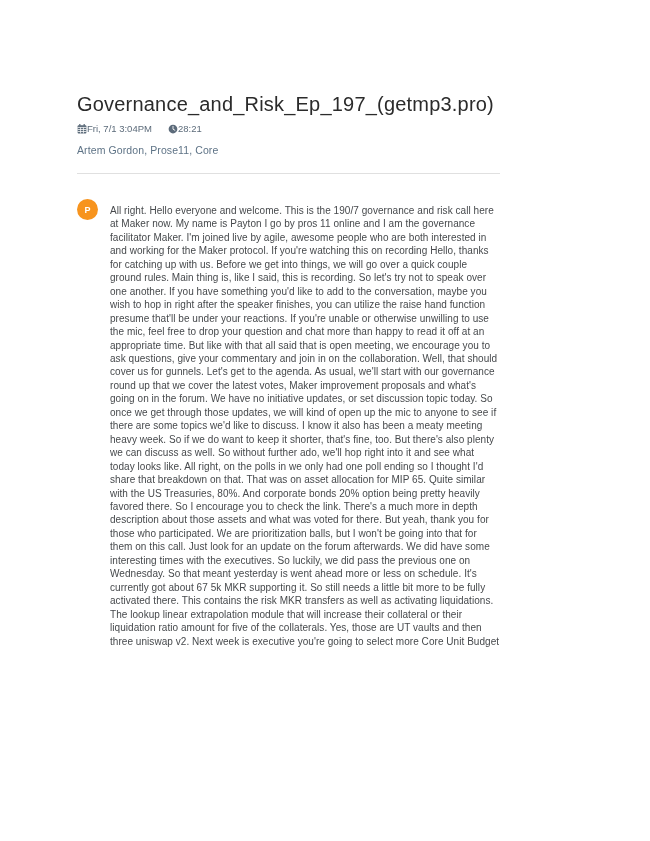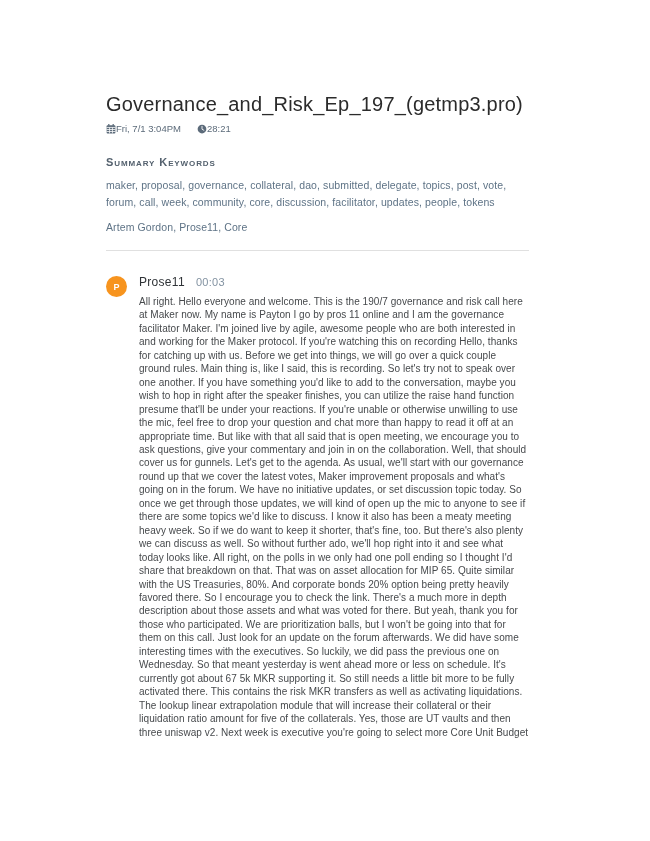--- a/index.html
+++ b/index.html
@@ -6,21 +6,20 @@
   html, body {
     width: 650px;
     height: 841px;
     background: #ffffff;
     font-family: "Liberation Sans", sans-serif;
     overflow: hidden;
   }
   .page {
     padding: 92px 76px 0 77px;
     width: 576px;
-    margin-left: 29px;
   }
   .title {
     font-size: 20px;
     font-weight: 400;
     color: #2b2b2b;
     letter-spacing: 0.2px;
     line-height: 24px;
   }
   .meta {
     margin-top: 7px;
@@ -134,37 +133,29 @@
       <span class="icon">
         <svg width="10" height="10" viewBox="0 0 16 16">
           <circle cx="8" cy="8" r="7" fill="currentColor"></circle>
           <path d="M8 3.8 V8.3 L11 10" stroke="#ffffff" stroke-width="1.4" fill="none" stroke-linecap="round"></path>
         </svg>
       </span>
       <span>28:21</span>
     </span>
   </div>
 
-  <div class="keywords-block">
-    <div class="section-heading">Summary Keywords</div>
-    <p class="slate-text">maker, proposal, governance, collateral, dao, submitted, delegate, topics, post, vote, forum, call, week, community, core, discussion, facilitator, updates, people, tokens</p>
-  </div>
 
   <div class="speakers-block" style="margin-top:6px;">
     <p class="slate-text">Artem Gordon, Prose11, Core</p>
   </div>
 
   <hr class="divider">
 
   <div class="entry">
     <div class="avatar" style="background-color: rgb(247, 148, 30);">
       <span>P</span>
     </div>
     <div class="entry-body">
-      <div class="entry-header">
-        <span class="speaker">Prose11</span>
-        <span class="timestamp">00:03</span>
-      </div>
       <p class="body-text">All right. Hello everyone and welcome. This is the 190/7 governance and risk call here at Maker now. My name is Payton I go by pros 11 online and I am the governance facilitator Maker. I'm joined live by agile, awesome people who are both interested in and working for the Maker protocol. If you're watching this on recording Hello, thanks for catching up with us. Before we get into things, we will go over a quick couple ground rules. Main thing is, like I said, this is recording. So let's try not to speak over one another. If you have something you'd like to add to the conversation, maybe you wish to hop in right after the speaker finishes, you can utilize the raise hand function presume that'll be under your reactions. If you're unable or otherwise unwilling to use the mic, feel free to drop your question and chat more than happy to read it off at an appropriate time. But like with that all said that is open meeting, we encourage you to ask questions, give your commentary and join in on the collaboration. Well, that should cover us for gunnels. Let's get to the agenda. As usual, we'll start with our governance round up that we cover the latest votes, Maker improvement proposals and what's going on in the forum. We have no initiative updates, or set discussion topic today. So once we get through those updates, we will kind of open up the mic to anyone to see if there are some topics we'd like to discuss. I know it also has been a meaty meeting heavy week. So if we do want to keep it shorter, that's fine, too. But there's also plenty we can discuss as well. So without further ado, we'll hop right into it and see what today looks like. All right, on the polls in we only had one poll ending so I thought I'd share that breakdown on that. That was on asset allocation for MIP 65. Quite similar with the US Treasuries, 80%. And corporate bonds 20% option being pretty heavily favored there. So I encourage you to check the link. There's a much more in depth description about those assets and what was voted for there. But yeah, thank you for those who participated. We are prioritization balls, but I won't be going into that for them on this call. Just look for an update on the forum afterwards. We did have some interesting times with the executives. So luckily, we did pass the previous one on Wednesday. So that meant yesterday is went ahead more or less on schedule. It's currently got about 67 5k MKR supporting it. So still needs a little bit more to be fully activated there. This contains the risk MKR transfers as well as activating liquidations. The lookup linear extrapolation module that will increase their collateral or their liquidation ratio amount for five of the collaterals. Yes, those are UT vaults and then three uniswap v2. Next week is executive you're going to select more Core Unit Budget</p>
     </div>
   </div>
 
 </div>
 
 </body></html>

